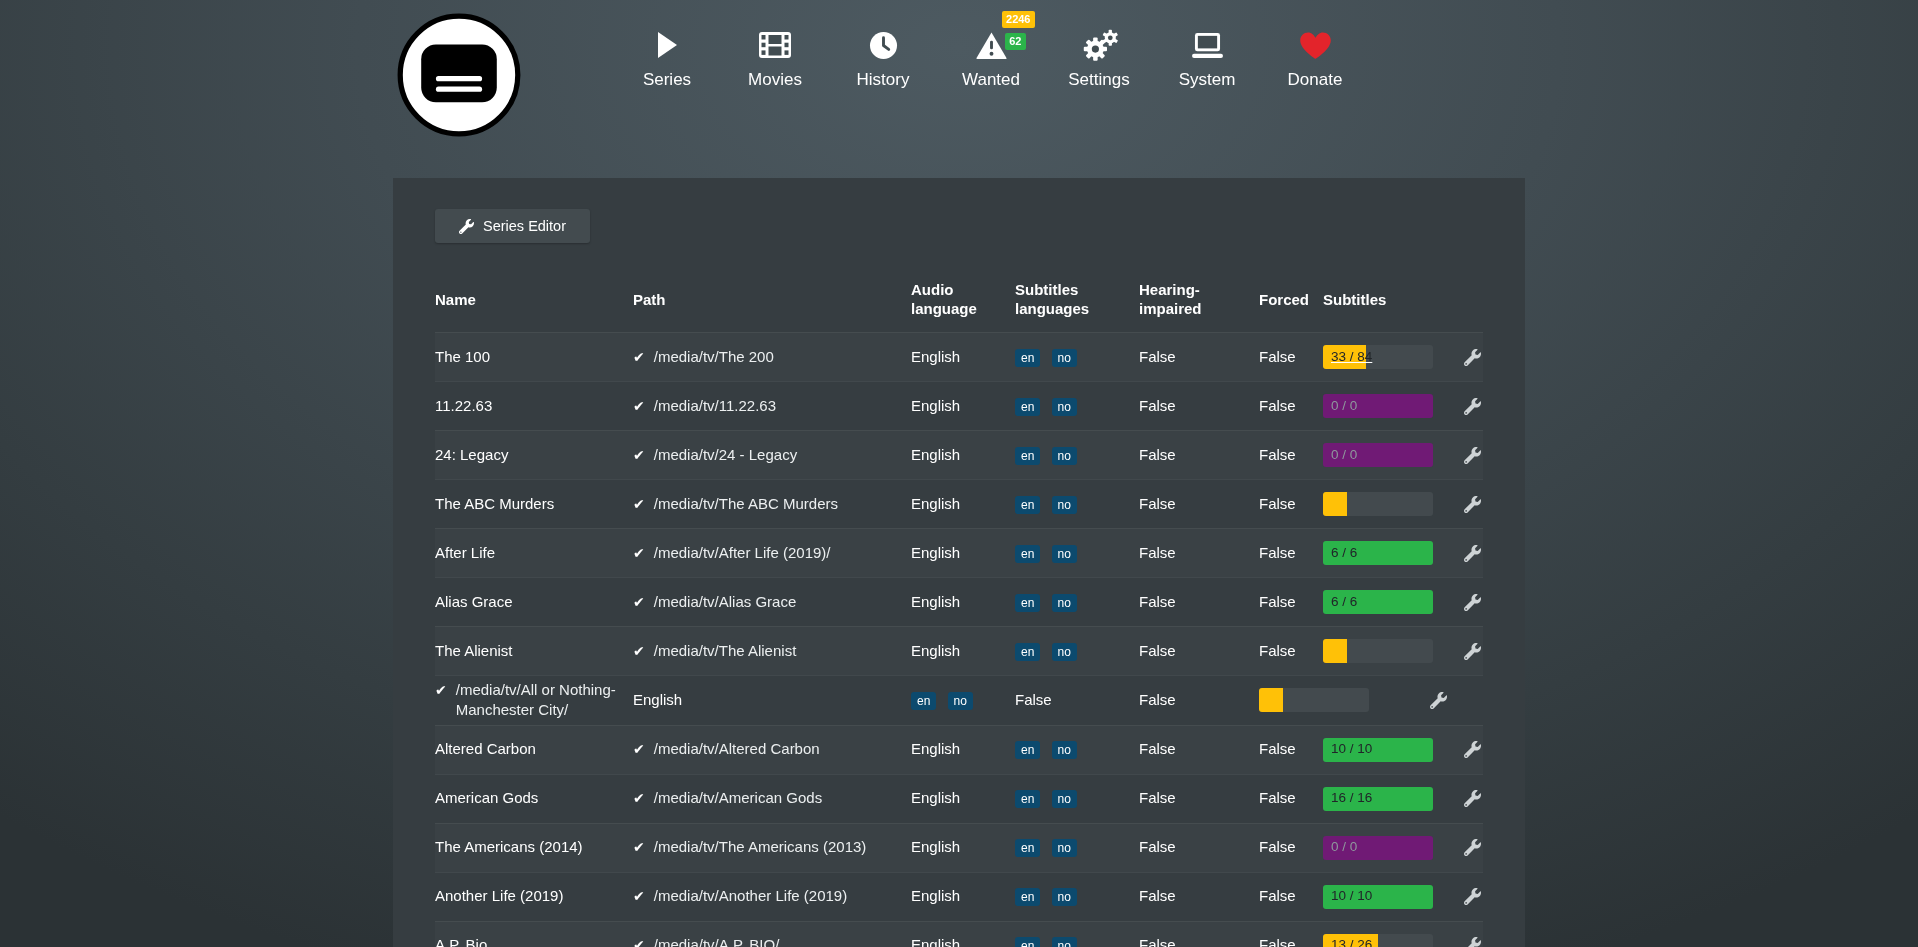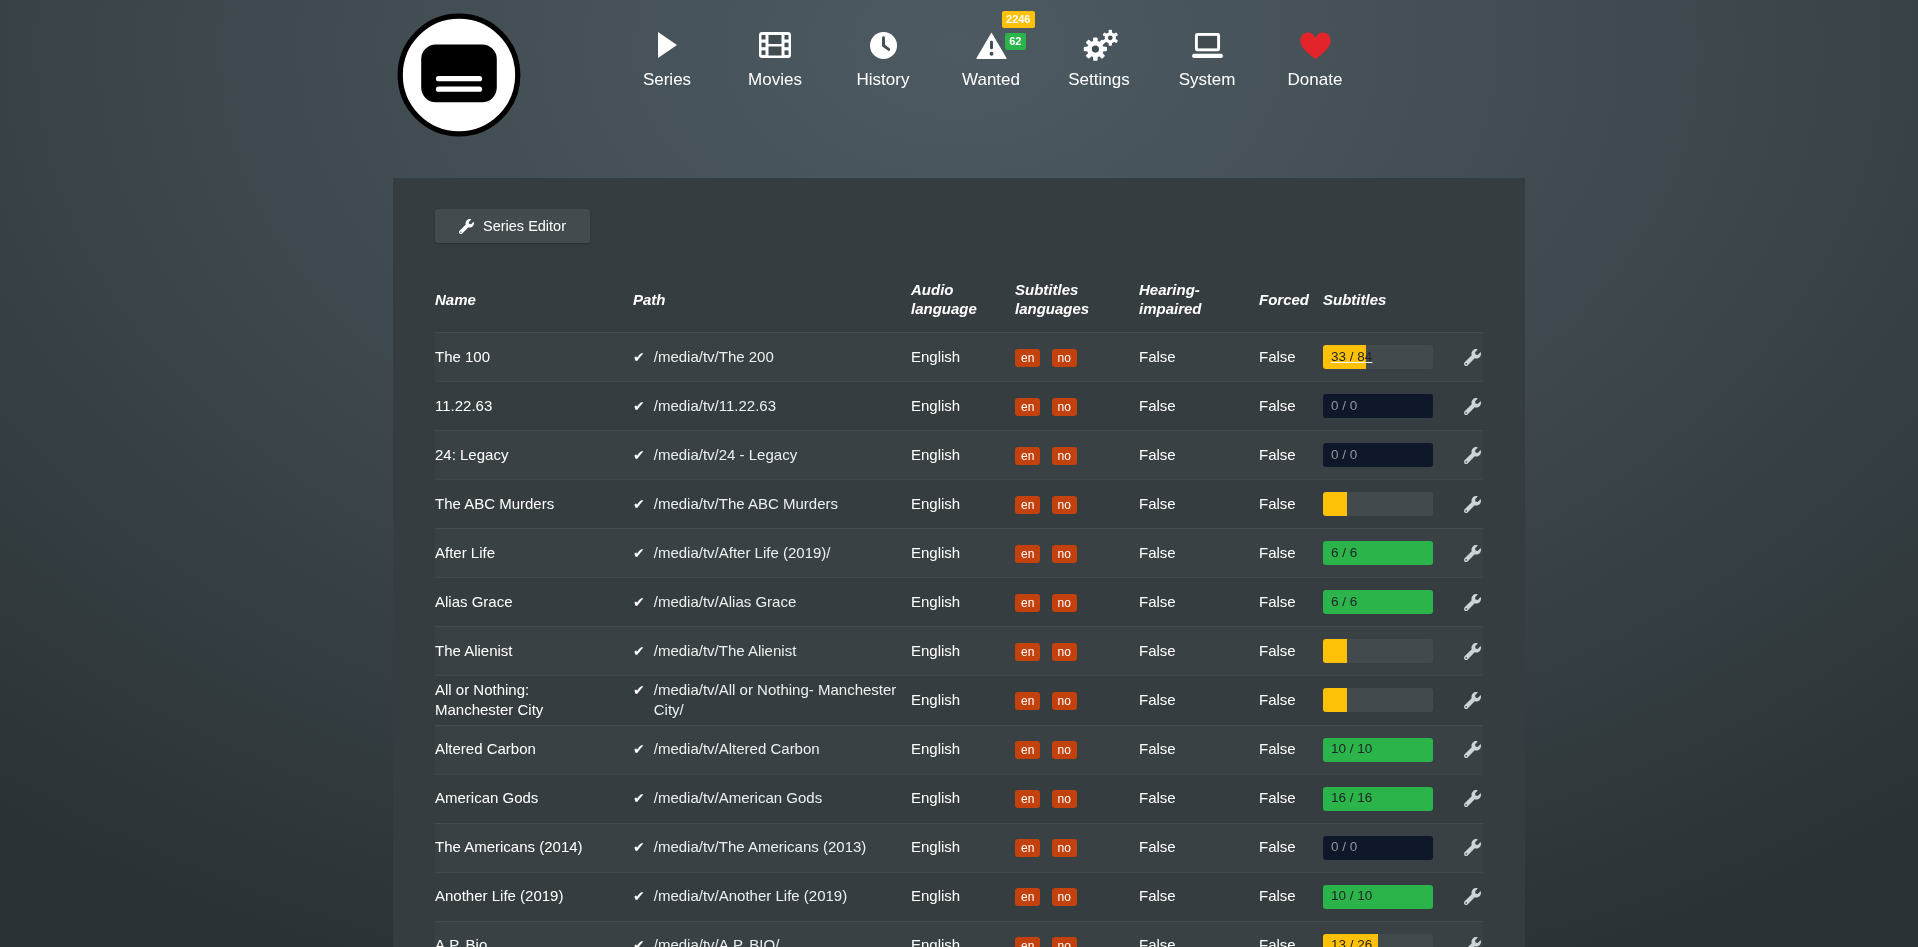--- a/index.html
+++ b/index.html
@@ -41,39 +41,39 @@
     box-shadow:0 1px 2px rgba(0,0,0,.25);
   }
   .series-editor svg{flex:none;}
   
   .table{margin:0 42px;}
   .thead,.row{
     display:grid;
     grid-template-columns:198px 278px 104px 124px 120px 64px 126px 1fr;
     align-items:center;
   }
-  .thead{margin-top:31px;min-height:52px;padding-bottom:6px;font-weight:bold;font-size:15px;line-height:1.25;font-style:italic;}
+  .thead{margin-top:31px;min-height:52px;padding-bottom:6px;font-weight:bold;font-size:15px;line-height:1.25;}
   .thead .hcell{padding-right:24px;}
   .row{min-height:49px;border-top:1px solid rgba(255,255,255,0.06);font-size:15px;padding:4px 0;box-sizing:border-box;}
   .row:nth-child(odd){background:rgba(255,255,255,0.022);}
   .cell{padding-right:14px;line-height:1.35;}
   .c-name{padding-right:24px;cursor:pointer;}
   .c-path{display:flex;align-items:flex-start;gap:9px;color:#eceff0;}
   .check{color:#fff;font-size:14px;line-height:1.45;}
   .lang-badge{
-    display:inline-block;background:#c2410c;color:#fff;font-size:12px;
+    display:inline-block;background:#0c4a6e;color:#fff;font-size:12px;
     padding:3px 6px;border-radius:3px;margin-right:7px;line-height:1;
   }
   .c-subs{padding-right:0;}
   .progress{width:110px;height:24px;background:#434a4e;border-radius:3px;overflow:hidden;}
   .progress-fill{height:100%;display:flex;align-items:center;padding-left:8px;box-sizing:border-box;white-space:nowrap;}
   .progress-label{font-size:13.5px;color:#212529;}
   .state-yellow .progress-fill{background:var(--yellow,#ffc107);text-decoration:underline;}
   .state-green  .progress-fill{background:var(--green,#2bb44a);}
-  .state-empty  .progress-fill{background:#0f172a;}
+  .state-empty  .progress-fill{background:#701a75;}
   .state-empty  .progress-label{color:#8e979c;}
   .c-actions{display:flex;justify-content:flex-end;padding-right:2px;}
   .row-wrench{cursor:pointer;color:#ced3d5;display:inline-flex;}
 </style>
 </head>
 <body>
 
 <div class="page">
 
   <div class="header">
@@ -441,21 +441,20 @@
     <div class="cell c-actions">
       <span class="row-wrench">
         <svg viewBox="0 0 512 512" width="17" height="17" fill="currentColor">
           <path d="M507.73 109.1c-2.24-9.03-13.54-12.09-20.12-5.51l-74.36 74.36-67.88-11.31-11.31-67.88 74.36-74.36c6.62-6.62 3.43-17.9-5.66-20.16-47.38-11.74-99.55.91-136.58 37.93-39.64 39.64-50.55 97.1-34.05 147.2L18.74 402.76c-24.99 24.99-24.99 65.51 0 90.5 24.99 24.99 65.51 24.99 90.5 0l213.21-213.21c50.12 16.71 107.47 5.68 147.37-34.22 37.07-37.07 49.7-89.32 37.91-136.73zM64 472c-13.25 0-24-10.75-24-24 0-13.26 10.75-24 24-24s24 10.74 24 24c0 13.25-10.75 24-24 24z"></path>
         </svg>
       </span>
     </div>
   </div>
 
   <div class="row">
-    <div class="cell c-name">All or Nothing: Manchester City</div>
     <div class="cell c-path">
       <span class="check">✔</span>
       <span class="path-text">/media/tv/All or Nothing- Manchester City/</span>
     </div>
     <div class="cell c-audio">English</div>
     <div class="cell c-langs">
       <span class="lang-badge">en</span>
       <span class="lang-badge">no</span>
     </div>
     <div class="cell c-hearing">False</div>

